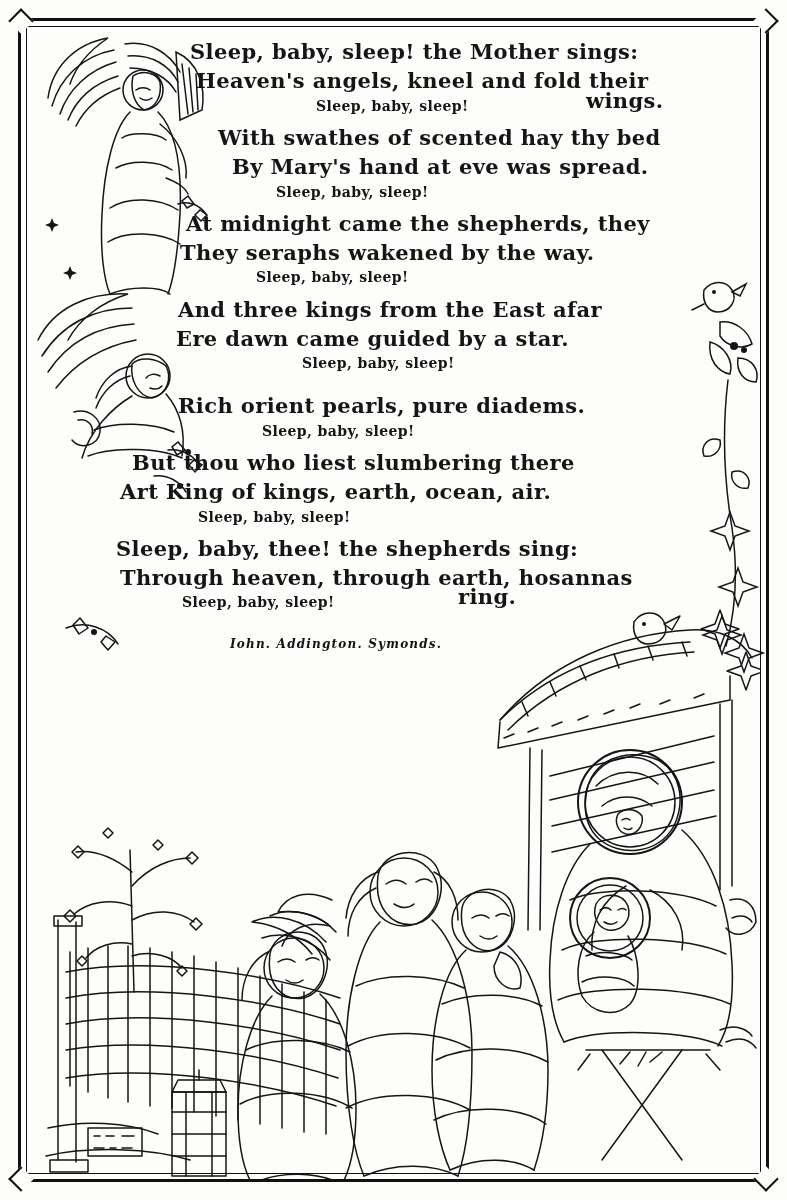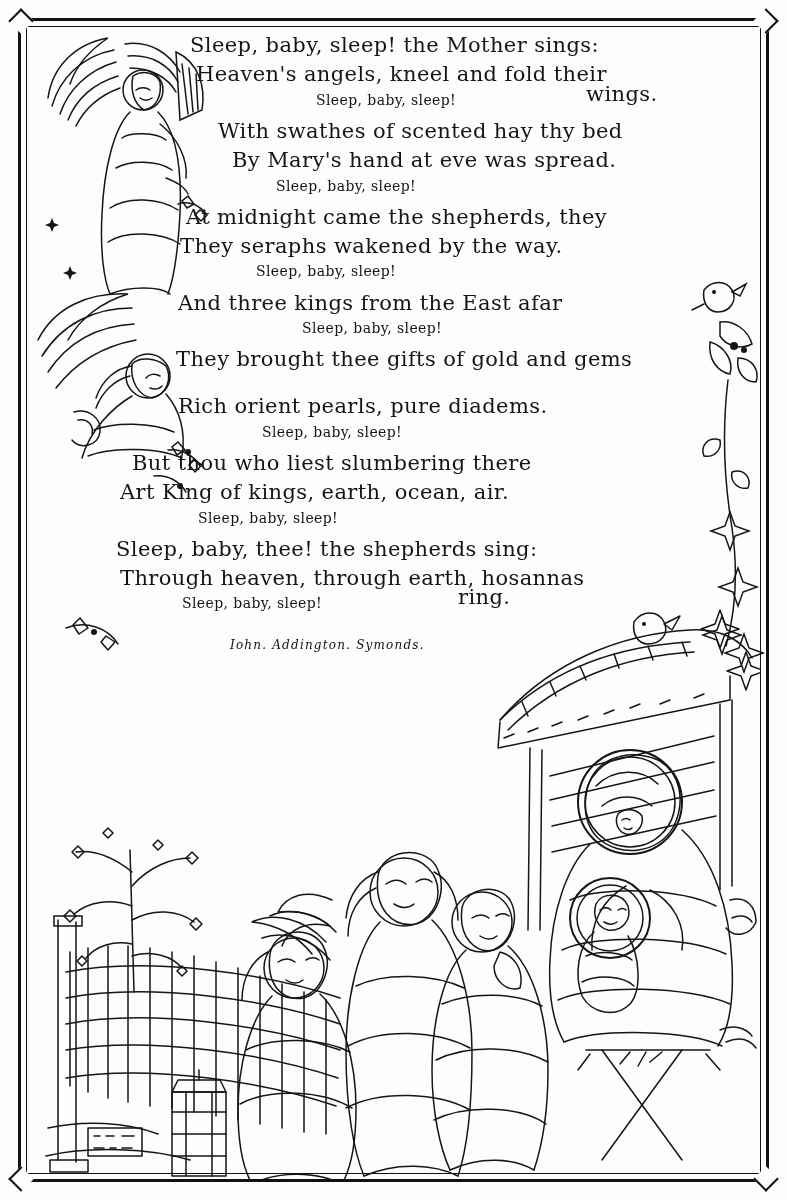--- a/index.html
+++ b/index.html
@@ -45,22 +45,23 @@
   }
   .nick.tl { left: 12px; top: 12px; transform: rotate(225deg); }
   .nick.tr { right: 12px; top: 12px; transform: rotate(315deg); }
   .nick.bl { left: 12px; bottom: 12px; transform: rotate(135deg); }
   .nick.br { right: 12px; bottom: 12px; transform: rotate(45deg); }
 
   
   #poem {
     position: absolute;
     left: 190px;
-    top: 32px;
+    top: 38px;
     width: 520px;
+    font-weight: bold;
   }
   .line {
     font-family: "DejaVu Serif", serif;
     font-size: 21px;
     line-height: 1.30;
     letter-spacing: 0.4px;
     white-space: pre;
     color: #151515;
     margin: 0 0 2px 0;
   }
@@ -213,25 +214,25 @@
     </div>
 
     <div class="stanza">
       <div class="line" style="margin-left:-4px;">At midnight came the shepherds, they</div>
       <div class="line" style="margin-left:-10px;">They seraphs wakened by the way.</div>
       <div class="line refrain" style="margin-left:66px;">Sleep, baby, sleep!</div>
     </div>
 
     <div class="stanza">
       <div class="line" style="margin-left:-12px;">And three kings from the East afar</div>
+      <div class="line" style="margin-left:-14px;">Ere dawn came guided by a star.</div>
       <div class="line refrain" style="margin-left:112px;">Sleep, baby, sleep!</div>
     </div>
 
     <div class="stanza">
-      <div class="line" style="margin-left:-14px;">They brought thee gifts of gold and gems</div>
       <div class="line" style="margin-left:-12px;margin-top:20px;">Rich orient pearls, pure diadems.</div>
       <div class="line refrain" style="margin-left:72px;">Sleep, baby, sleep!</div>
     </div>
 
     <div class="stanza">
       <div class="line" style="margin-left:-58px;">But thou who liest slumbering there</div>
       <div class="line" style="margin-left:-70px;">Art King of kings, earth, ocean, air.</div>
       <div class="line refrain" style="margin-left:8px;">Sleep, baby, sleep!</div>
     </div>
 

